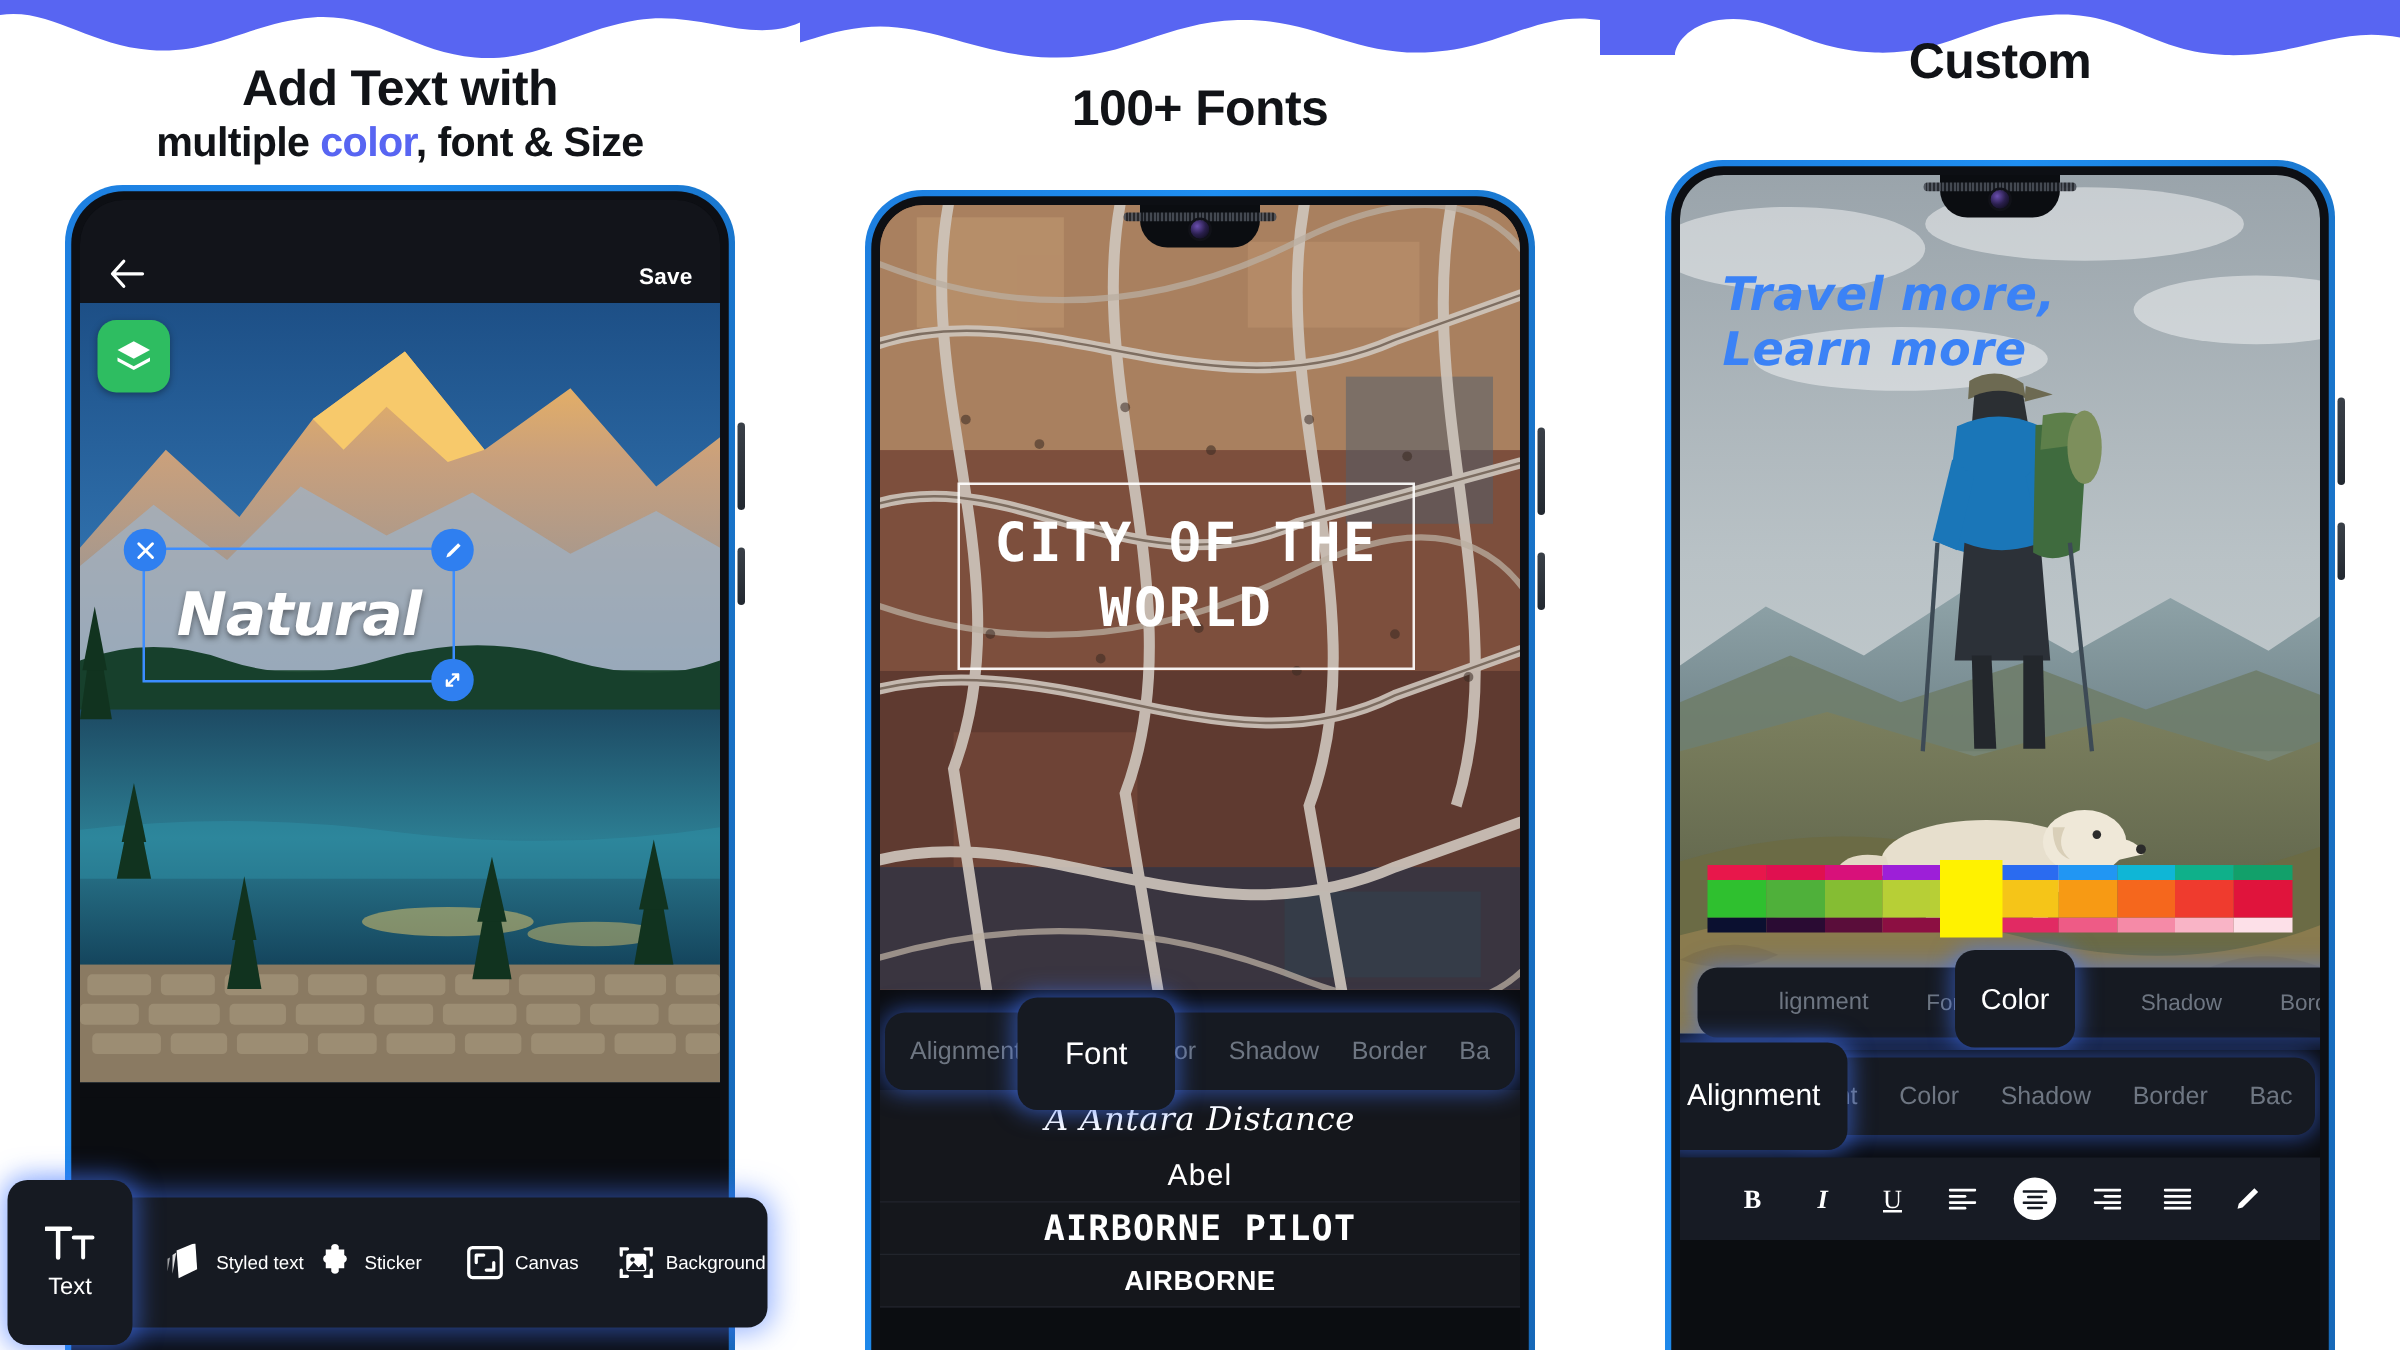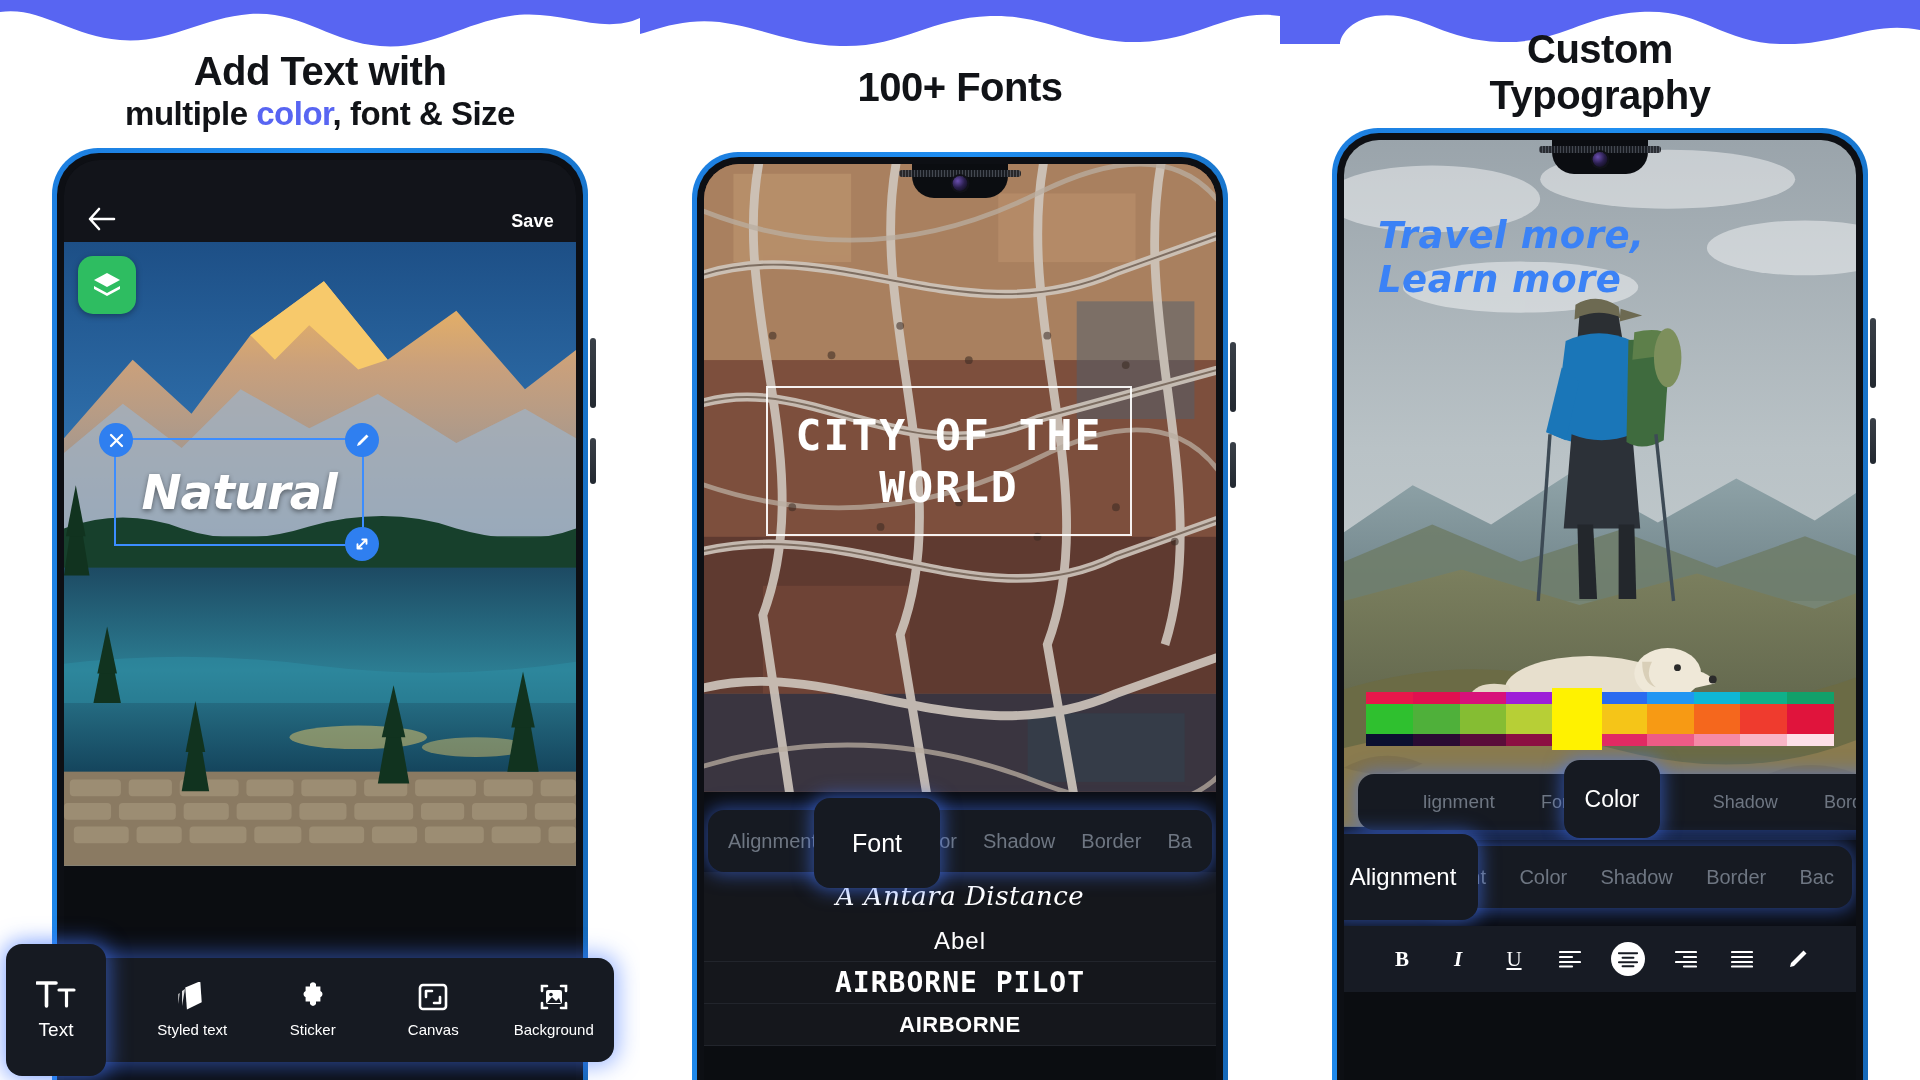--- a/index.html
+++ b/index.html
@@ -82,21 +82,21 @@
   .h-tl { left:-17px; top:-17px; }
   .h-tr { right:-17px; top:-17px; }
   .h-br { right:-17px; bottom:-17px; }
 
   
   .p1-tools-wrap { position:absolute; left:0; bottom:0; width:640px; height:150px; z-index:40; }
   .p1-tools { position:absolute; left:24px; right:26px; top:28px; height:104px;
               background:#161a22; border-radius:16px;
               box-shadow:0 0 22px 4px rgba(70,120,255,.55);
               display:flex; align-items:center; padding-left:108px; }
-  .tool { flex:1; display:flex; flex-direction:column; align-items:center; gap:9px;
+  .tool { flex:1; display:flex; flex-direction:row; align-items:center; gap:9px;
           color:#fff; }
   .tool .t-label { font-size:15px; }
   .tool-active { position:absolute; left:6px; top:14px; width:100px; height:132px;
                  background:#161a22; border-radius:16px;
                  box-shadow:0 0 20px 4px rgba(70,120,255,.55);
                  display:flex; flex-direction:column; align-items:center;
                  justify-content:center; gap:10px; color:#fff; z-index:3; }
   .tool-active .t-label { font-size:19px; }
 
   
@@ -435,21 +435,20 @@
     </div>
   </div>
 
   <div class="panel" id="p3">
     <svg class="wave" viewBox="0 0 640 56" preserveAspectRatio="none">
       <path d="M0,0 H640 V30 C590,20 560,46 500,44 C440,42 420,8 360,12 C300,16 280,44 220,42 C160,40 140,10 95,16 C70,20 60,36 60,44 L0,44 Z" fill="#5865F2"></path>
     </svg>
 
     <div class="heading">
       <div class="h-main">Custom</div>
-      <div class="h-main">Typography</div>
     </div>
 
     <div class="phone" style="top:128px;">
       <div class="btn-side" style="top:190px;height:70px;"></div>
       <div class="btn-side" style="top:290px;height:46px;"></div>
       <div class="phone-inner">
         <div class="screen" style="height:952px;">
           <div class="notch-bar">
             <div class="notch"></div>
             <div class="speaker"></div>

